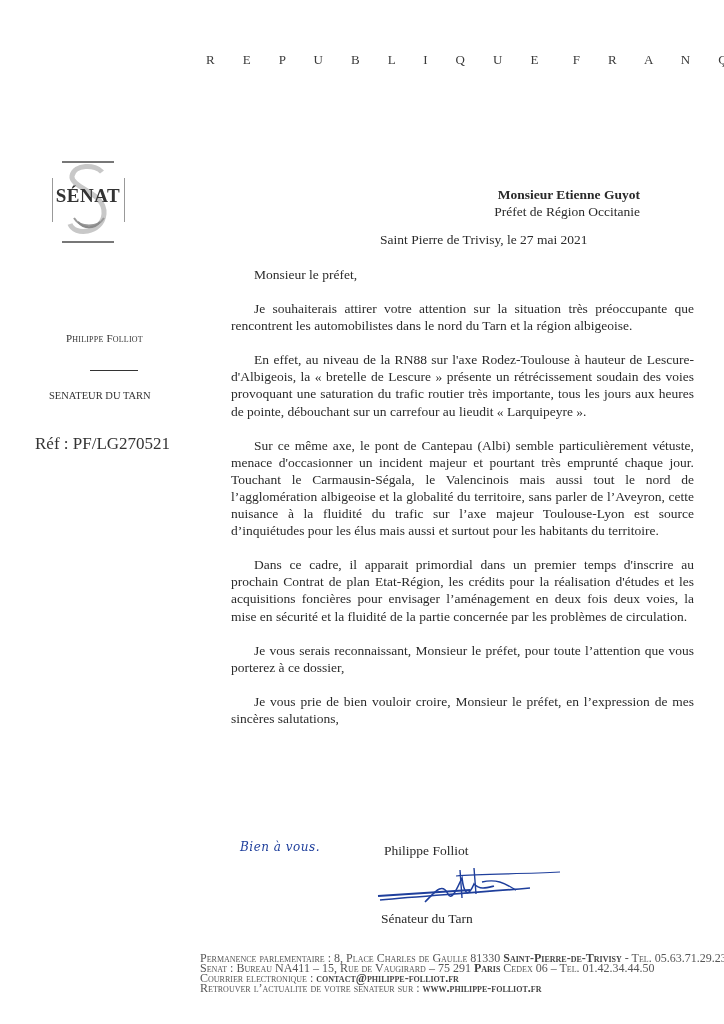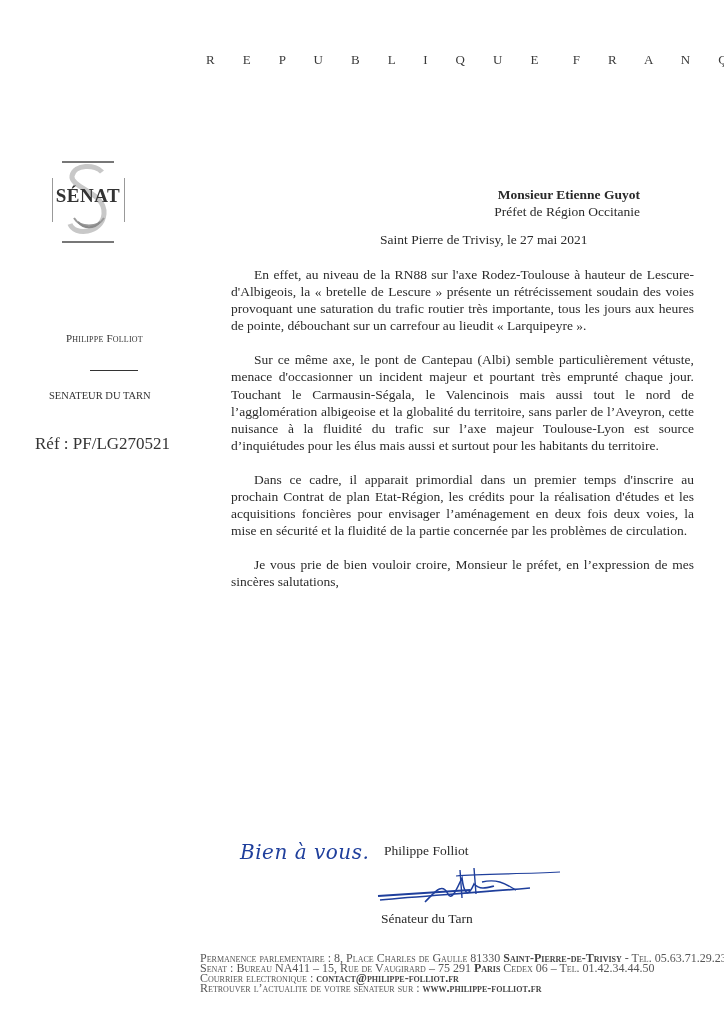--- a/index.html
+++ b/index.html
@@ -37,21 +37,21 @@
     .recipient { right: 84px; top: 186px; text-align: right; font-size: 13.5px; line-height: 17px; }
     .recipient .nm { font-weight: bold; }
     .place-date { left: 380px; top: 232px; font-size: 13.5px; }
 
     .body { left: 231px; top: 266px; width: 463px; font-size: 13.5px; line-height: 17.1px; color: #2b2b2b; }
     .salutation { margin: 0 0 17px 23px; }
     .para { margin: 0 0 17px 0; text-align: justify; text-indent: 23px; }
 
     .handwritten {
       left: 240px; top: 840px; font-family: "DejaVu Serif", serif; font-style: italic;
-      font-size: 20px; color: #1f3f9c; letter-spacing: 0.5px; text-align: right;
+      font-size: 12px; color: #1f3f9c; letter-spacing: 0.5px; text-align: right;
     }
     .signer { left: 384px; top: 843px; font-size: 13.5px; }
     .signature { left: 370px; top: 864px; }
     .signer-title { left: 381px; top: 911px; font-size: 13.5px; }
 
     .footer { left: 200px; top: 953px; font-size: 12px; line-height: 10px; color: #555; font-family: "Liberation Serif", serif; }
     .footer .line { white-space: nowrap; }
     .footer b { font-weight: bold; color: #444; }
   </style>
 </head>
@@ -80,23 +80,26 @@
 <div class="abs sidebar-text ref-left">Réf : PF/LG270521</div>
 
 <div class="abs recipient">
   <div class="nm">Monsieur Etienne Guyot</div>
   <div>Préfet de Région Occitanie</div>
 </div>
 
 <div class="abs place-date">Saint Pierre de Trivisy, le 27 mai 2021</div>
 
 <div class="abs body">
+  <div class="salutation">Monsieur le préfet,</div>
+  <p class="para">Je souhaiterais attirer votre attention sur la situation très préoccupante que rencontrent les automobilistes dans le nord du Tarn et la région albigeoise.</p>
   <p class="para">En effet, au niveau de la RN88 sur l'axe Rodez-Toulouse à hauteur de Lescure-d'Albigeois, la « bretelle de Lescure » présente un rétrécissement soudain des voies provoquant une saturation du trafic routier très importante, tous les jours aux heures de pointe, débouchant sur un carrefour au lieudit « Larquipeyre ».</p>
   <p class="para">Sur ce même axe, le pont de Cantepau (Albi) semble particulièrement vétuste, menace d'occasionner un incident majeur et pourtant très emprunté chaque jour. Touchant le Carmausin-Ségala, le Valencinois mais aussi tout le nord de l’agglomération albigeoise et la globalité du territoire, sans parler de l’Aveyron, cette nuisance à la fluidité du trafic sur l’axe majeur Toulouse-Lyon est source d’inquiétudes pour les élus mais aussi et surtout pour les habitants du territoire.</p>
   <p class="para">Dans ce cadre, il apparait primordial dans un premier temps d'inscrire au prochain Contrat de plan Etat-Région, les crédits pour la réalisation d'études et les acquisitions foncières pour envisager l’aménagement en deux fois deux voies, la mise en sécurité et la fluidité de la partie concernée par les problèmes de circulation.</p>
+  <p class="para">Je vous serais reconnaissant, Monsieur le préfet, pour toute l’attention que vous porterez à ce dossier,</p>
   <p class="para">Je vous prie de bien vouloir croire, Monsieur le préfet, en l’expression de mes sincères salutations,</p>
 </div>
 
 <div class="abs handwritten">Bien à vous.</div>
 <div class="abs signer">Philippe Folliot</div>
 
 <svg class="abs signature" width="200" height="50" viewBox="0 0 200 50">
   <path d="M8 32 C40 30, 70 28, 100 26" fill="none" stroke="#1f3f9c" stroke-width="2"></path>
   <path d="M10 36 C50 32, 90 30, 160 24" fill="none" stroke="#1f3f9c" stroke-width="1.6"></path>
   <path d="M55 38 C65 28, 72 18, 78 30 C82 38, 88 22, 92 14 C94 30, 98 34, 104 20 C110 26, 116 24, 124 22" fill="none" stroke="#1f3f9c" stroke-width="1.6"></path>

